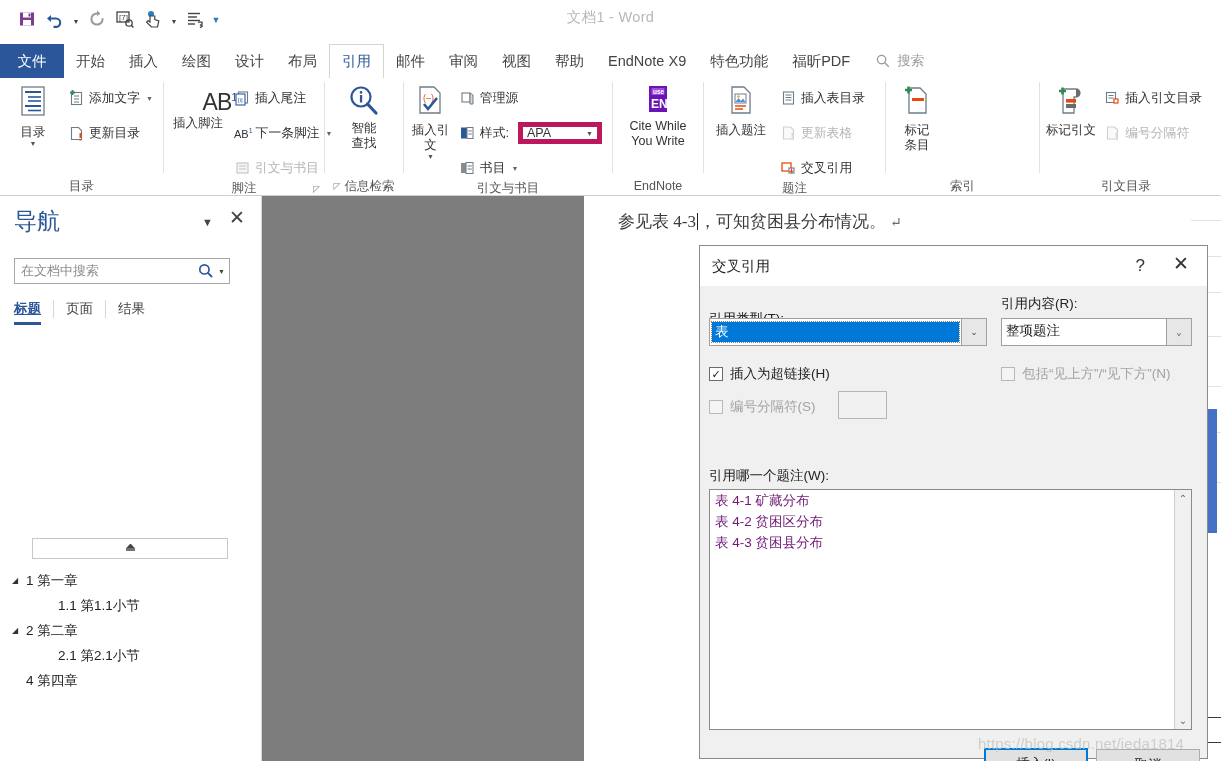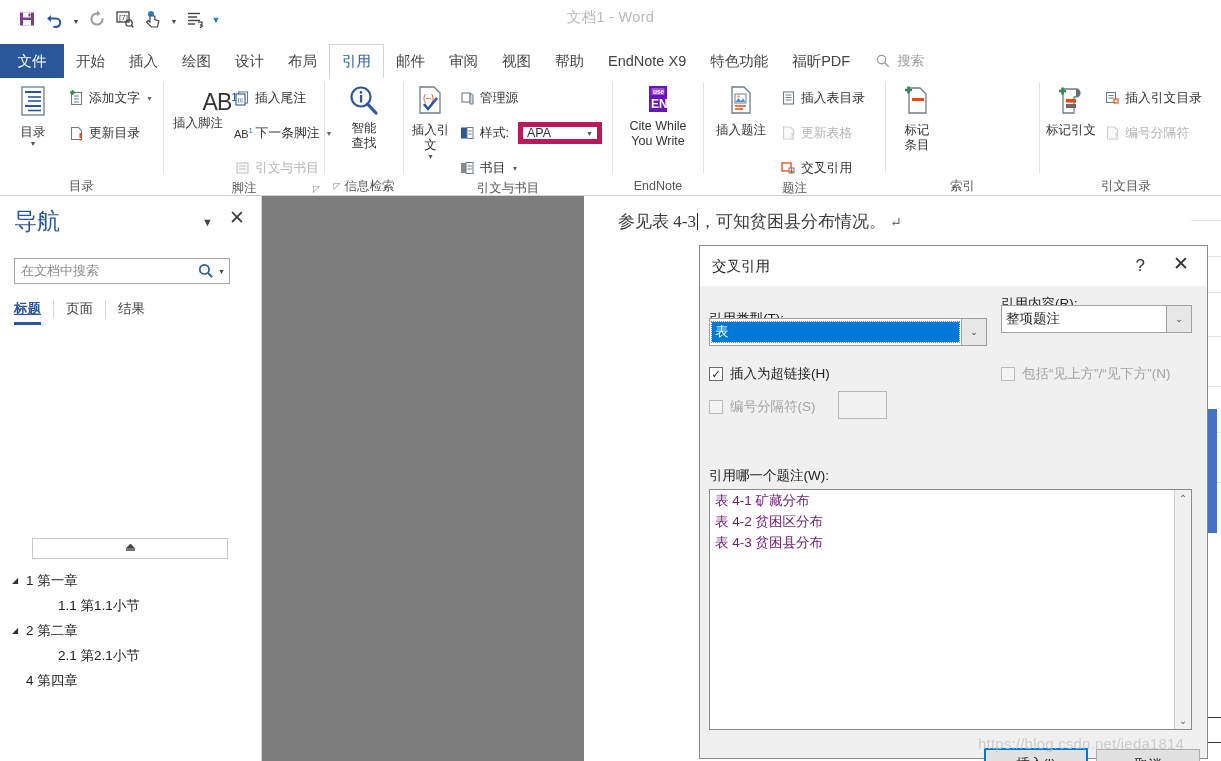--- a/index.html
+++ b/index.html
@@ -654,21 +654,21 @@
 
     <div class="dlg-body">
 
       <div class="fld-label" style="left:9px;top:24px;">引用类型(T):</div>
       <div class="combo focused" style="left:9px;top:32px;width:278px;">
         <span class="val">表</span>
         <span class="btn">⌄</span>
       </div>
 
       <div class="fld-label" style="left:301px;top:9px;">引用内容(R):</div>
-      <div class="combo" style="left:301px;top:19px;width:191px;">
+      <div class="combo" style="left:301px;top:32px;width:191px;font-family:Liberation Mono, monospace;">
         <span class="val">整项题注</span>
         <span class="btn">⌄</span>
       </div>
 
       <div class="chk" style="left:9px;top:79px;">
         <span class="box">✓</span>
         <span class="cl">插入为超链接(H)</span>
       </div>
 
       <div class="chk disabled" style="left:301px;top:79px;">

